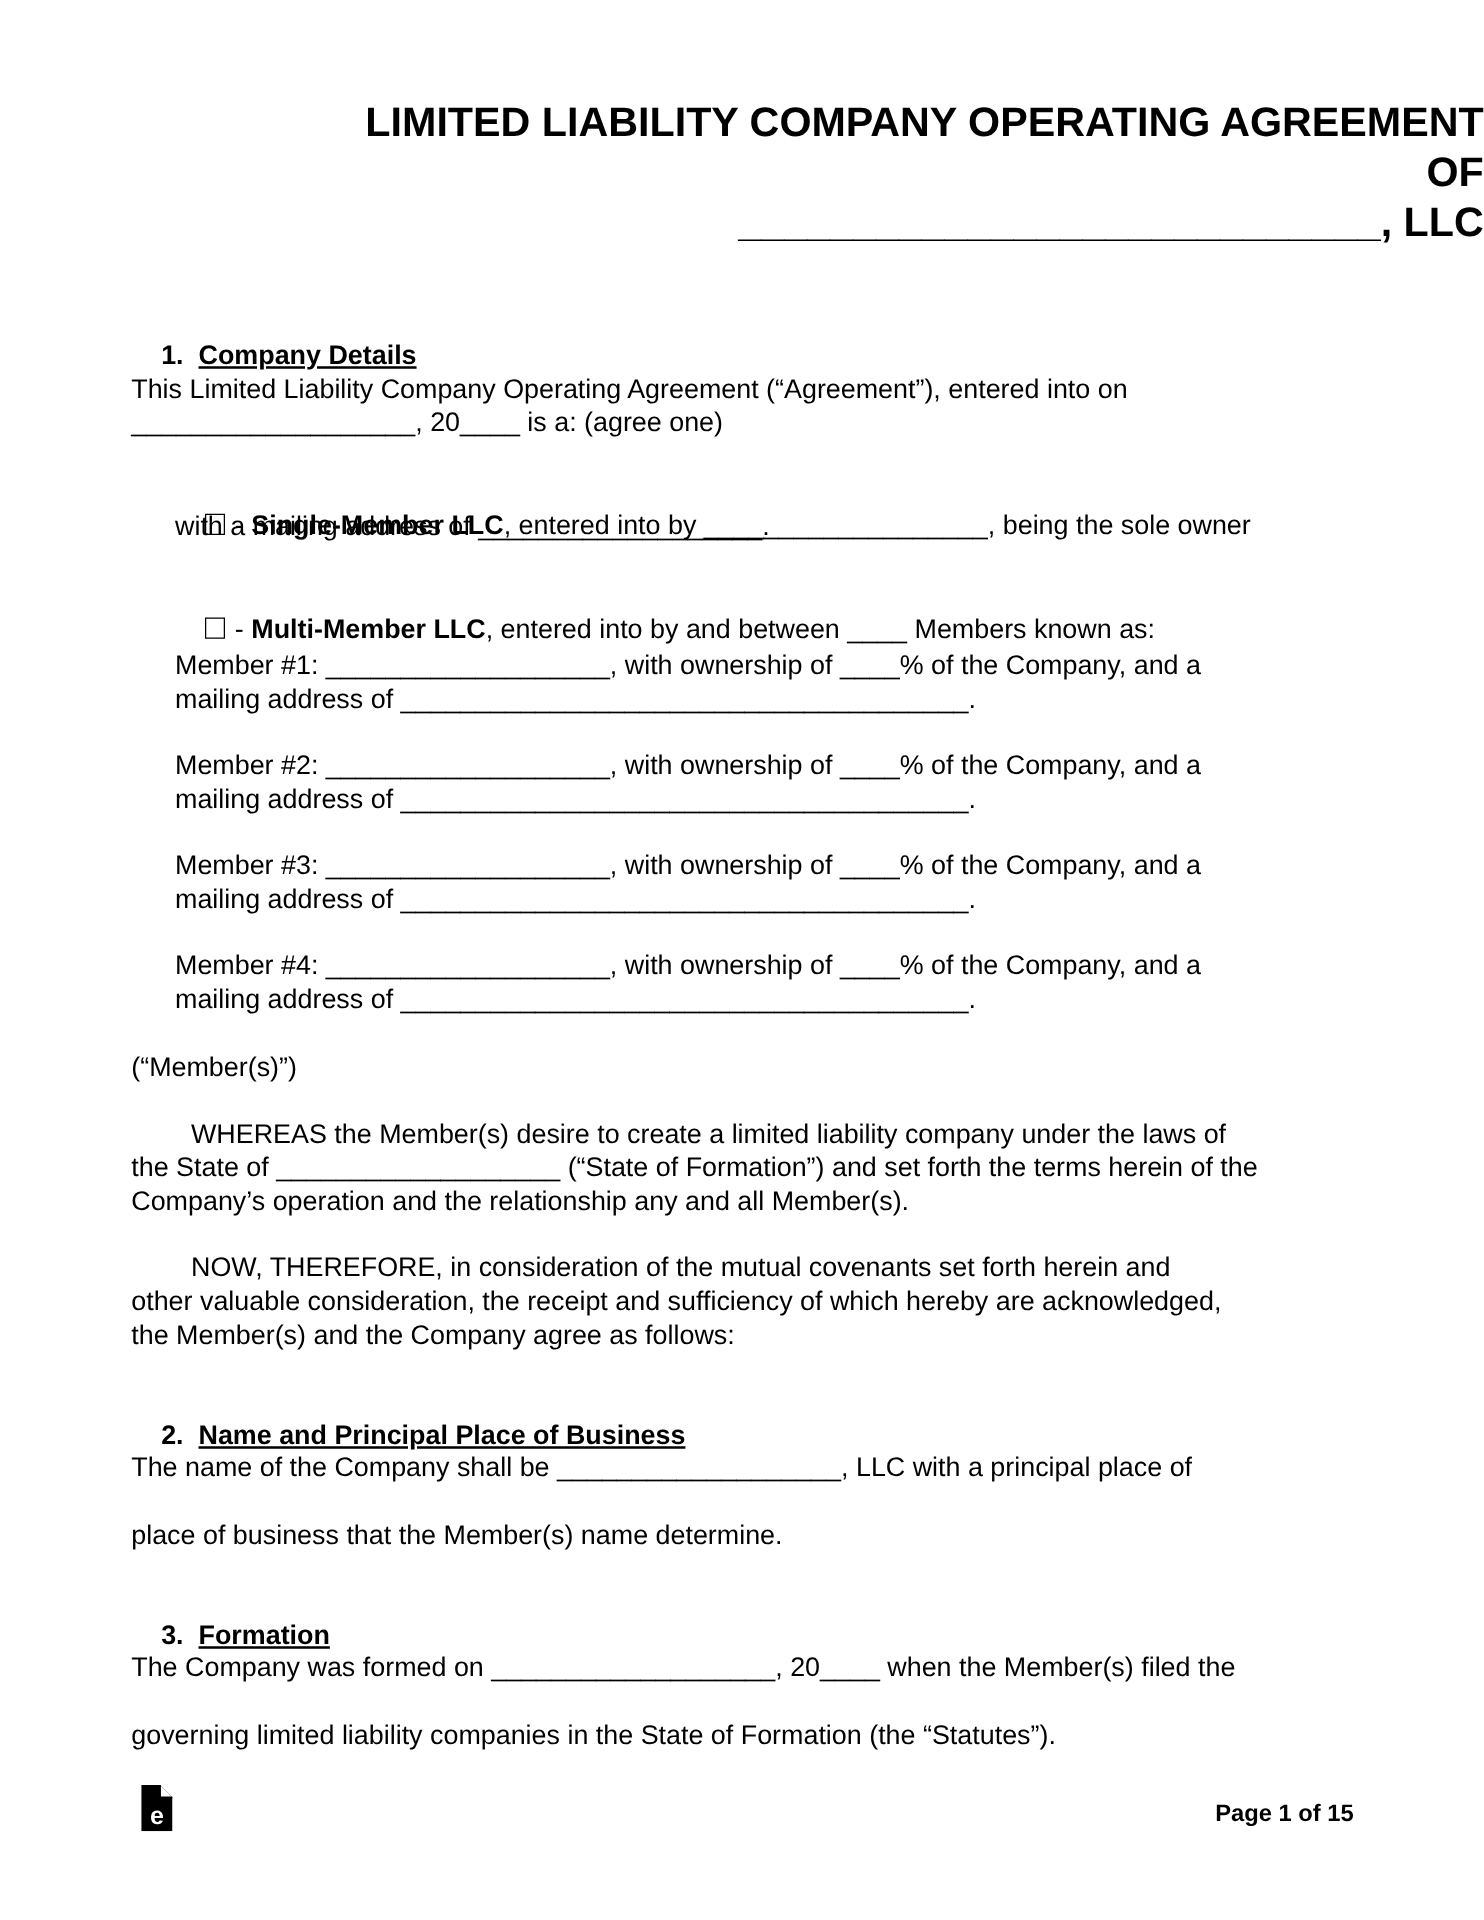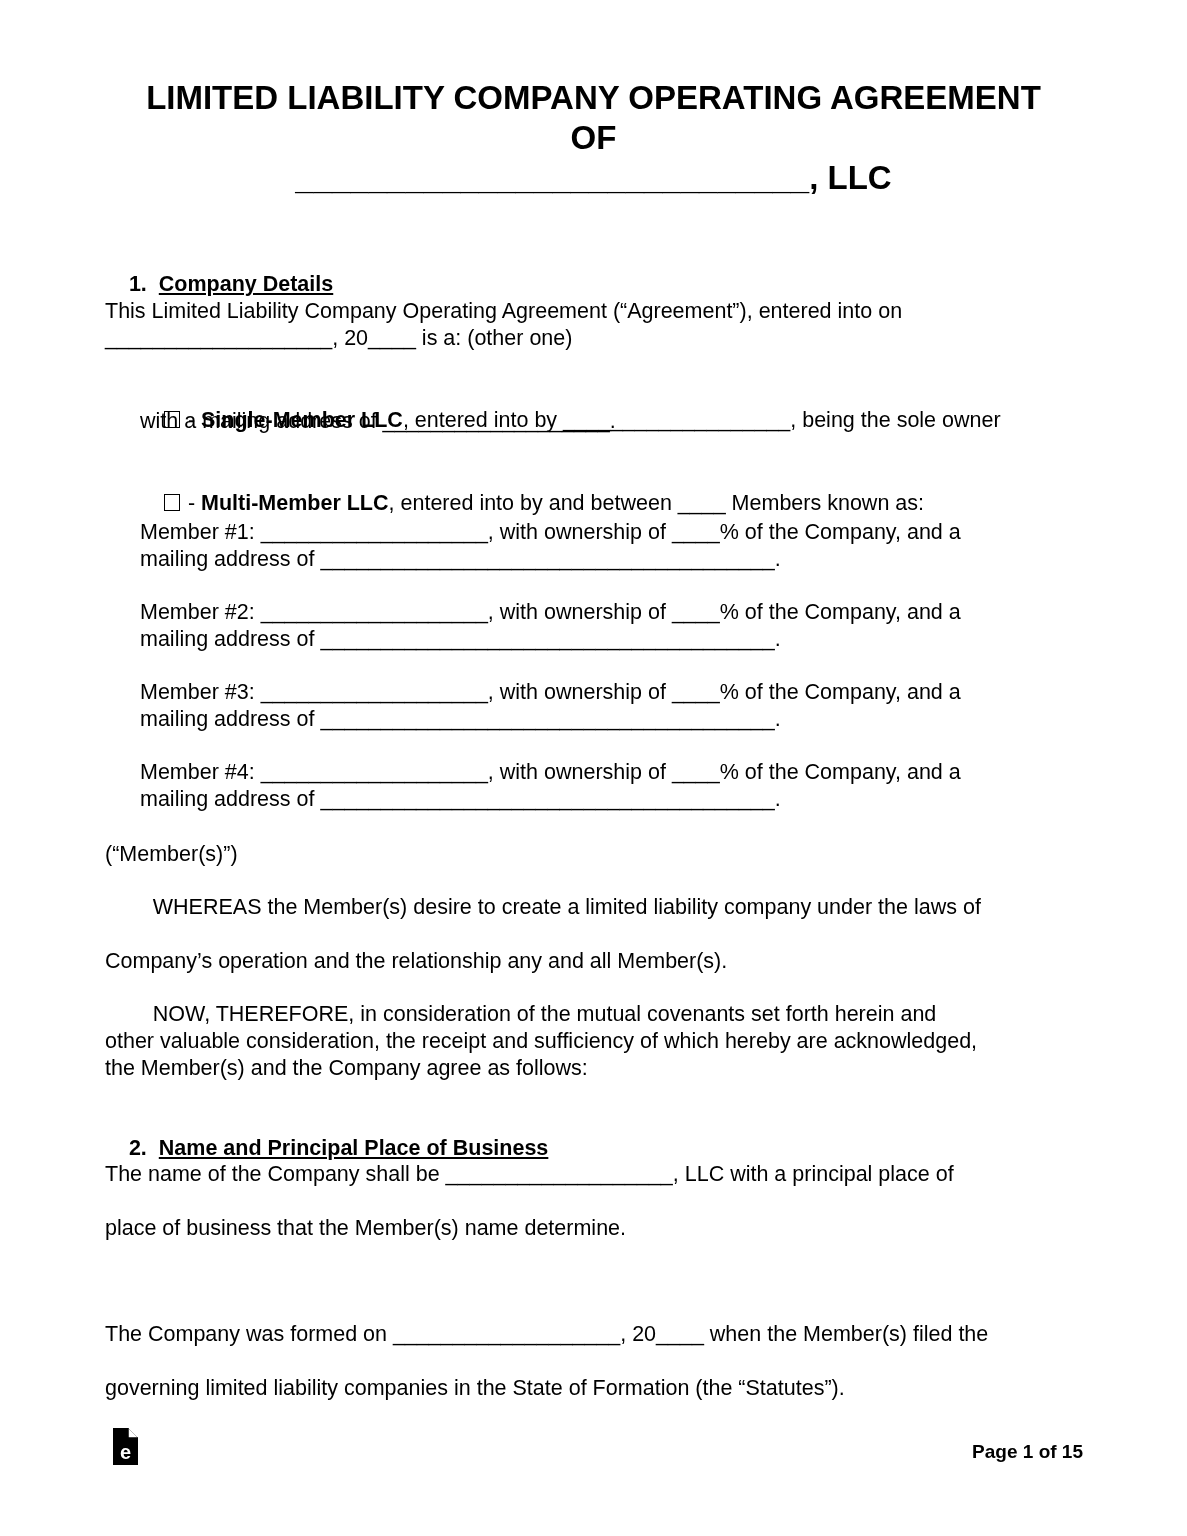--- a/index.html
+++ b/index.html
@@ -1,19 +1,19 @@
 <!DOCTYPE html>
 <html><head>
 <meta charset="utf-8">
 <style>
   html, body { margin: 0; padding: 0; background: #ffffff; }
   body { width: 1187px; height: 1536px; position: relative; overflow: hidden;
          font-family: "Liberation Sans", sans-serif; color: #000; }
   .page { position: absolute; left: 0; top: 0; width: 1187px; height: 1536px; }
-  .title { position: absolute; left: 0; width: 1187px; text-align: center;
+  .title { position: absolute; left: 0; width: 1187px; text-align: right;
            font-weight: bold; font-size: 33px; line-height: 40px; }
   .t1 { top: 78px; }
   .t2 { top: 118px; }
   .t3 { top: 158px; }
   .txt { position: absolute; font-size: 21.5px; line-height: 27px; white-space: pre; }
   .b { font-weight: bold; }
   .u { text-decoration: underline; text-align: center; }
   .hd { font-weight: bold; }
   .hd .u { text-decoration: underline; }
   .checkbox { display: inline-block; width: 14px; height: 15px; border: 1px solid #000;
@@ -26,21 +26,21 @@
 
 <div class="page">
   <div class="title t1">LIMITED LIABILITY COMPANY OPERATING AGREEMENT</div>
   <div class="title t2">OF</div>
   <div class="title t3">____________________________, LLC</div>
 
   <div class="txt hd" style="left:105px; top:244px;">
     <span>1.</span>&nbsp;&nbsp;<span class="u">Company Details</span>
   </div>
   <div class="txt" style="left:105px; top:298px;">This Limited Liability Company Operating Agreement (“Agreement”), entered into on</div>
-  <div class="txt" style="left:105px; top:325px;">___________________, 20____ is a: (other one)</div>
+  <div class="txt" style="left:105px; top:325px;">___________________, 20____ is a: (agree one)</div>
 
   <div class="txt" style="left:140px; top:380px;">
     <span class="checkbox"></span><span> - </span><span class="b">Single-Member LLC</span><span>, entered into by ___________________, being the sole owner</span>
   </div>
   <div class="txt" style="left:140px; top:408px;">with a mailing address of ___________________.</div>
 
   <div class="txt" style="left:140px; top:463px;">
     <span class="checkbox"></span><span> - </span><span class="b">Multi-Member LLC</span><span>, entered into by and between ____ Members known as:</span>
   </div>
 
@@ -49,32 +49,36 @@
   <div class="txt" style="left:140px; top:599px;">Member #2: ___________________, with ownership of ____% of the Company, and a</div>
   <div class="txt" style="left:140px; top:626px;">mailing address of ______________________________________.</div>
   <div class="txt" style="left:140px; top:679px;">Member #3: ___________________, with ownership of ____% of the Company, and a</div>
   <div class="txt" style="left:140px; top:706px;">mailing address of ______________________________________.</div>
   <div class="txt" style="left:140px; top:759px;">Member #4: ___________________, with ownership of ____% of the Company, and a</div>
   <div class="txt" style="left:140px; top:786px;">mailing address of ______________________________________.</div>
 
   <div class="txt" style="left:105px; top:841px;">(“Member(s)”)</div>
 
   <div class="txt" style="left:105px; top:894px;">        WHEREAS the Member(s) desire to create a limited liability company under the laws of</div>
+  <div class="txt" style="left:105px; top:921px;">the State of ___________________ (“State of Formation”) and set forth the terms herein of the</div>
   <div class="txt" style="left:105px; top:948px;">Company’s operation and the relationship any and all Member(s).</div>
 
   <div class="txt" style="left:105px; top:1001px;">        NOW, THEREFORE, in consideration of the mutual covenants set forth herein and</div>
   <div class="txt" style="left:105px; top:1028px;">other valuable consideration, the receipt and sufficiency of which hereby are acknowledged,</div>
   <div class="txt" style="left:105px; top:1055px;">the Member(s) and the Company agree as follows:</div>
 
   <div class="txt hd" style="left:105px; top:1108px;">
     <span>2.</span>&nbsp;&nbsp;<span class="u">Name and Principal Place of Business</span>
   </div>
   <div class="txt" style="left:105px; top:1161px;">The name of the Company shall be ___________________, LLC with a principal place of</div>
   <div class="txt" style="left:105px; top:1215px;">place of business that the Member(s) name determine.</div>
 
+  <div class="txt hd" style="left:105px; top:1268px;">
+    <span>3.</span>&nbsp;&nbsp;<span class="u">Formation</span>
+  </div>
   <div class="txt" style="left:105px; top:1321px;">The Company was formed on ___________________, 20____ when the Member(s) filed the</div>
   <div class="txt" style="left:105px; top:1375px;">governing limited liability companies in the State of Formation (the “Statutes”).</div>
 
   <svg class="footer-logo" viewBox="0 0 25 37">
     <path d="M0 0 H15 L25 10 V37 H0 Z" fill="#000"></path>
     <path d="M15 0 L25 10 H15 Z" fill="#fff"></path>
     <path d="M15 0 V10 H25" fill="none" stroke="#000" stroke-width="1.5"></path>
     <text x="12.5" y="31" text-anchor="middle" font-family="Liberation Sans, sans-serif" font-weight="bold" font-size="20" fill="#fff">e</text>
   </svg>
   <div class="page-num">Page 1 of 15</div>

